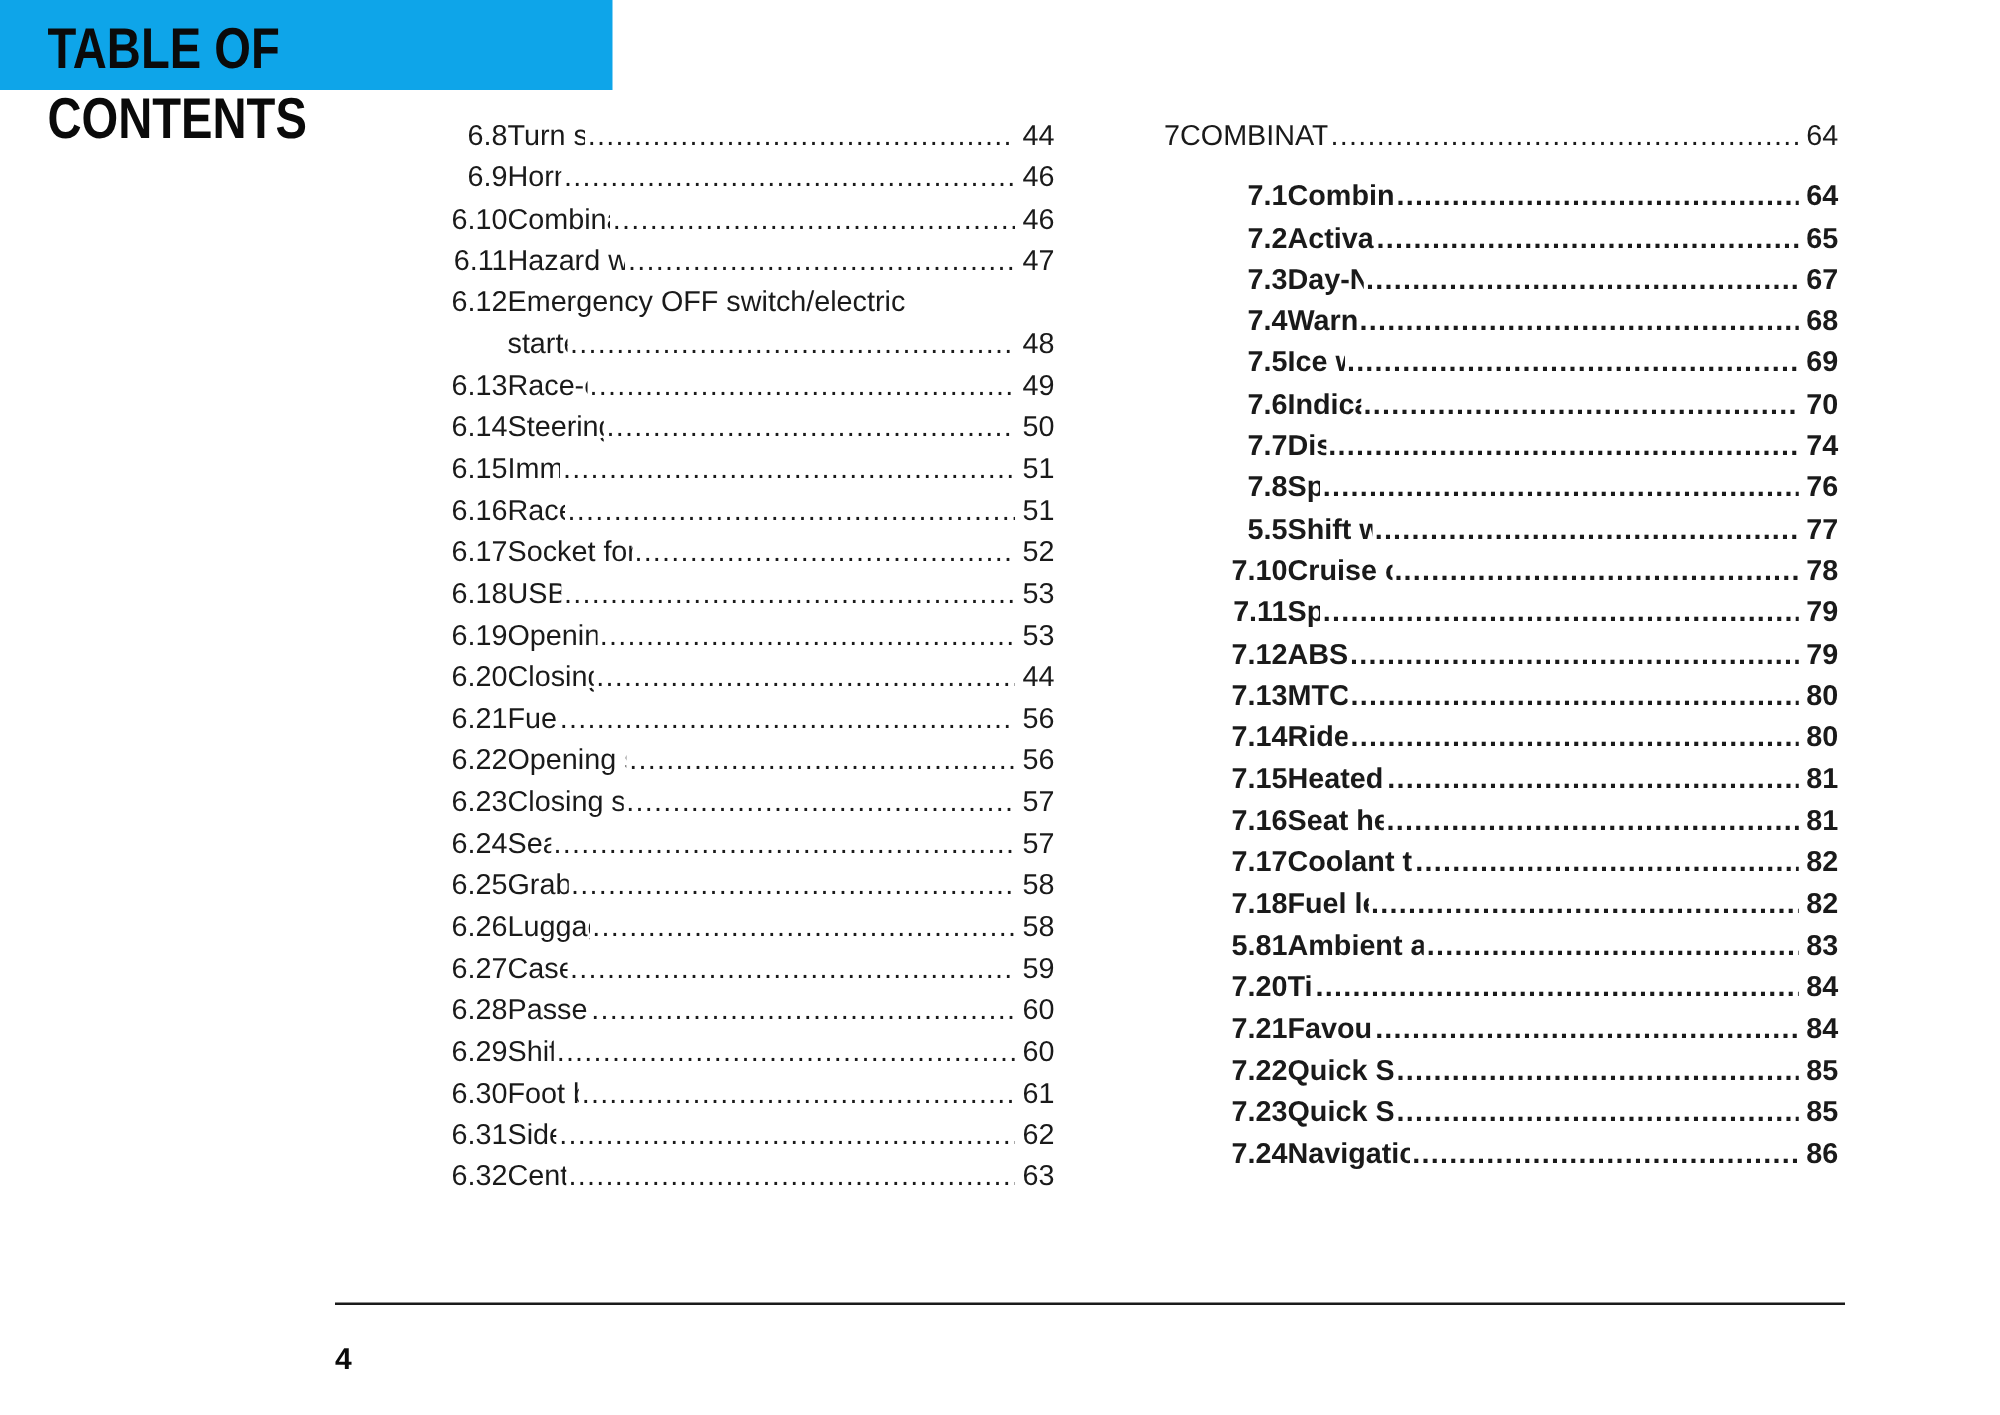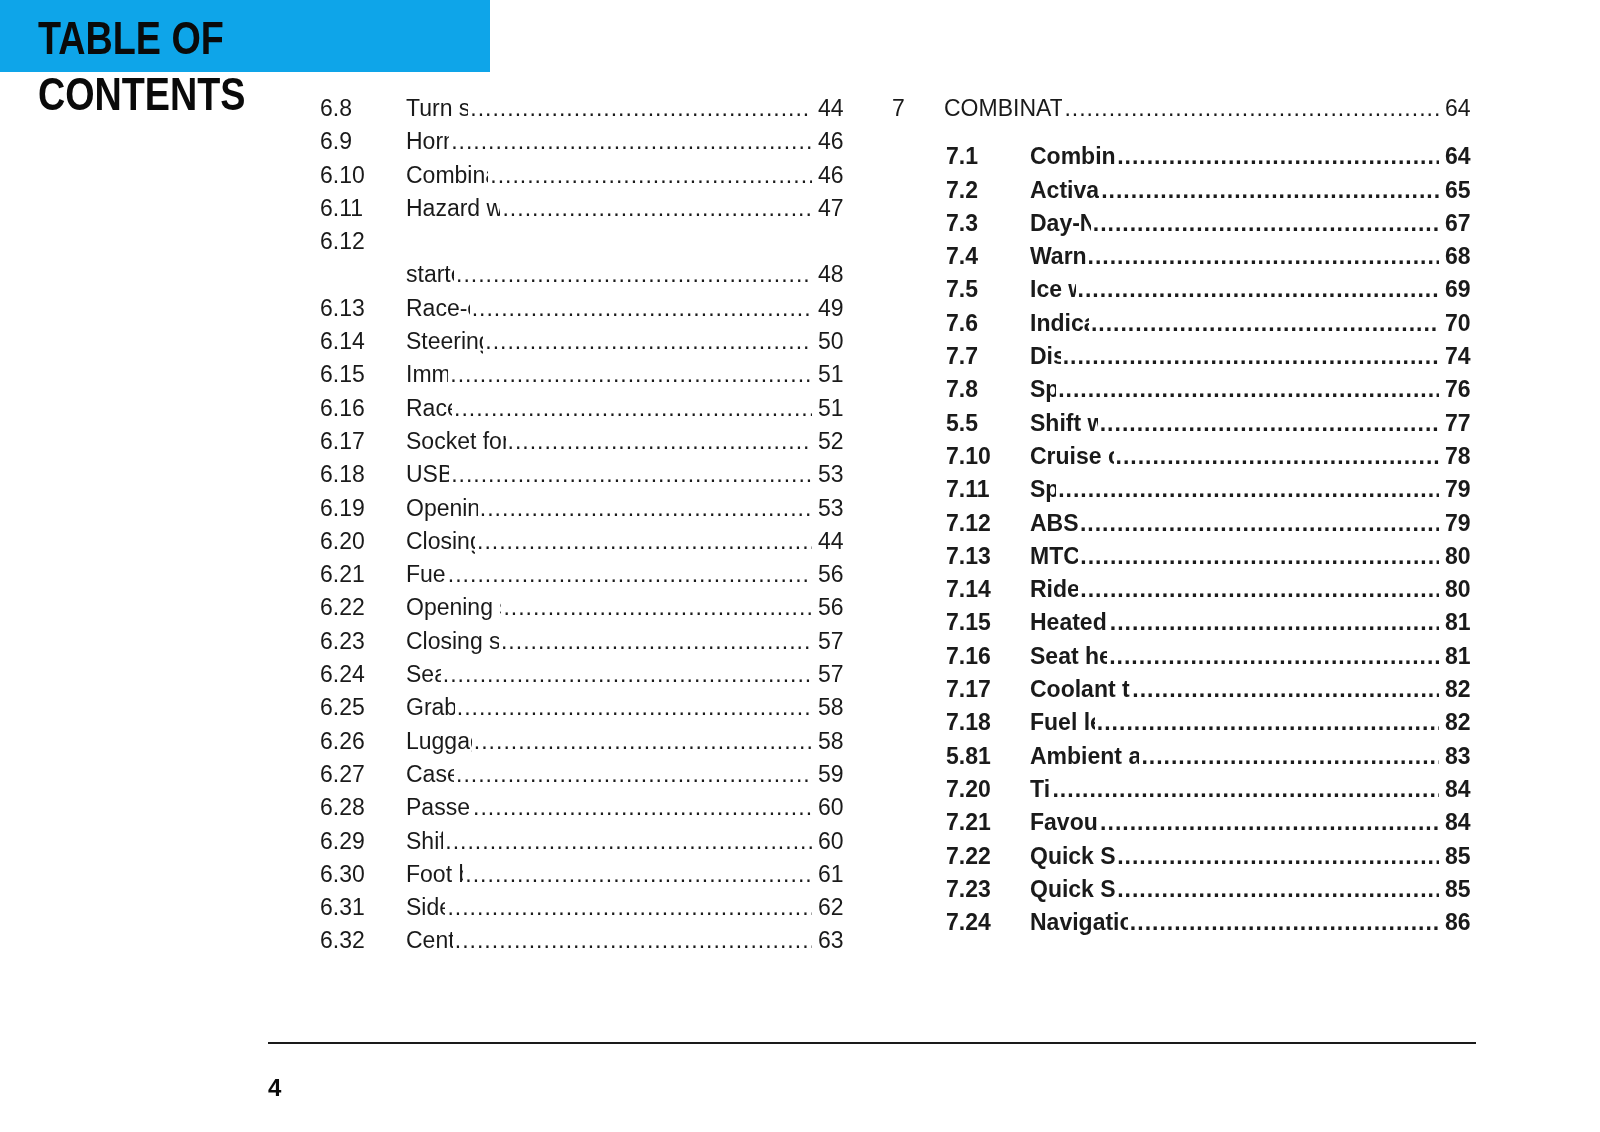--- a/index.html
+++ b/index.html
@@ -16,21 +16,21 @@
     letter-spacing: 0px; color: #0a0a0a; transform: scaleX(0.82); transform-origin: left top;
     font-family: "Liberation Sans", sans-serif; line-height: 56px;
   }
   .col { position: absolute; }
   .col-left { left: 320px; top: 92px; width: 530px; }
   .col-right { left: 892px; top: 92px; width: 585px; }
   .row {
     display: flex; align-items: baseline; font-size: 23px; height: 33.3px; line-height: 33.3px;
     white-space: nowrap;
   }
-  .num { display: inline-block; flex: 0 0 auto; }
+  .num { display: inline-block; flex: 0 0 auto; text-align: right; }
   .col-left .num { width: 86px; }
   .col-right .sub .num { width: 84px; }
   .title { flex: 0 1 auto; overflow: hidden; }
   .dots {
     flex: 1 1 auto; overflow: hidden; margin: 0 6px 0 2px;
     color: #1a1a1a;
   }
   .dots::after {
     content: "........................................................................................................................................";
     letter-spacing: 1px;
@@ -76,20 +76,21 @@
       <span class="page">46</span>
     </div>
     <div class="row">
       <span class="num">6.11</span>
       <span class="title">Hazard warning flasher switch</span>
       <span class="dots"></span>
       <span class="page">47</span>
     </div>
     <div class="row nodots">
       <span class="num">6.12</span>
+      <span class="title">Emergency OFF switch/electric</span>
       <span class="dots"></span>
       <span class="page"></span>
     </div>
     <div class="row cont">
       <span class="title">starter button</span>
       <span class="dots"></span>
       <span class="page">48</span>
     </div>
     <div class="row">
       <span class="num">6.13</span>

